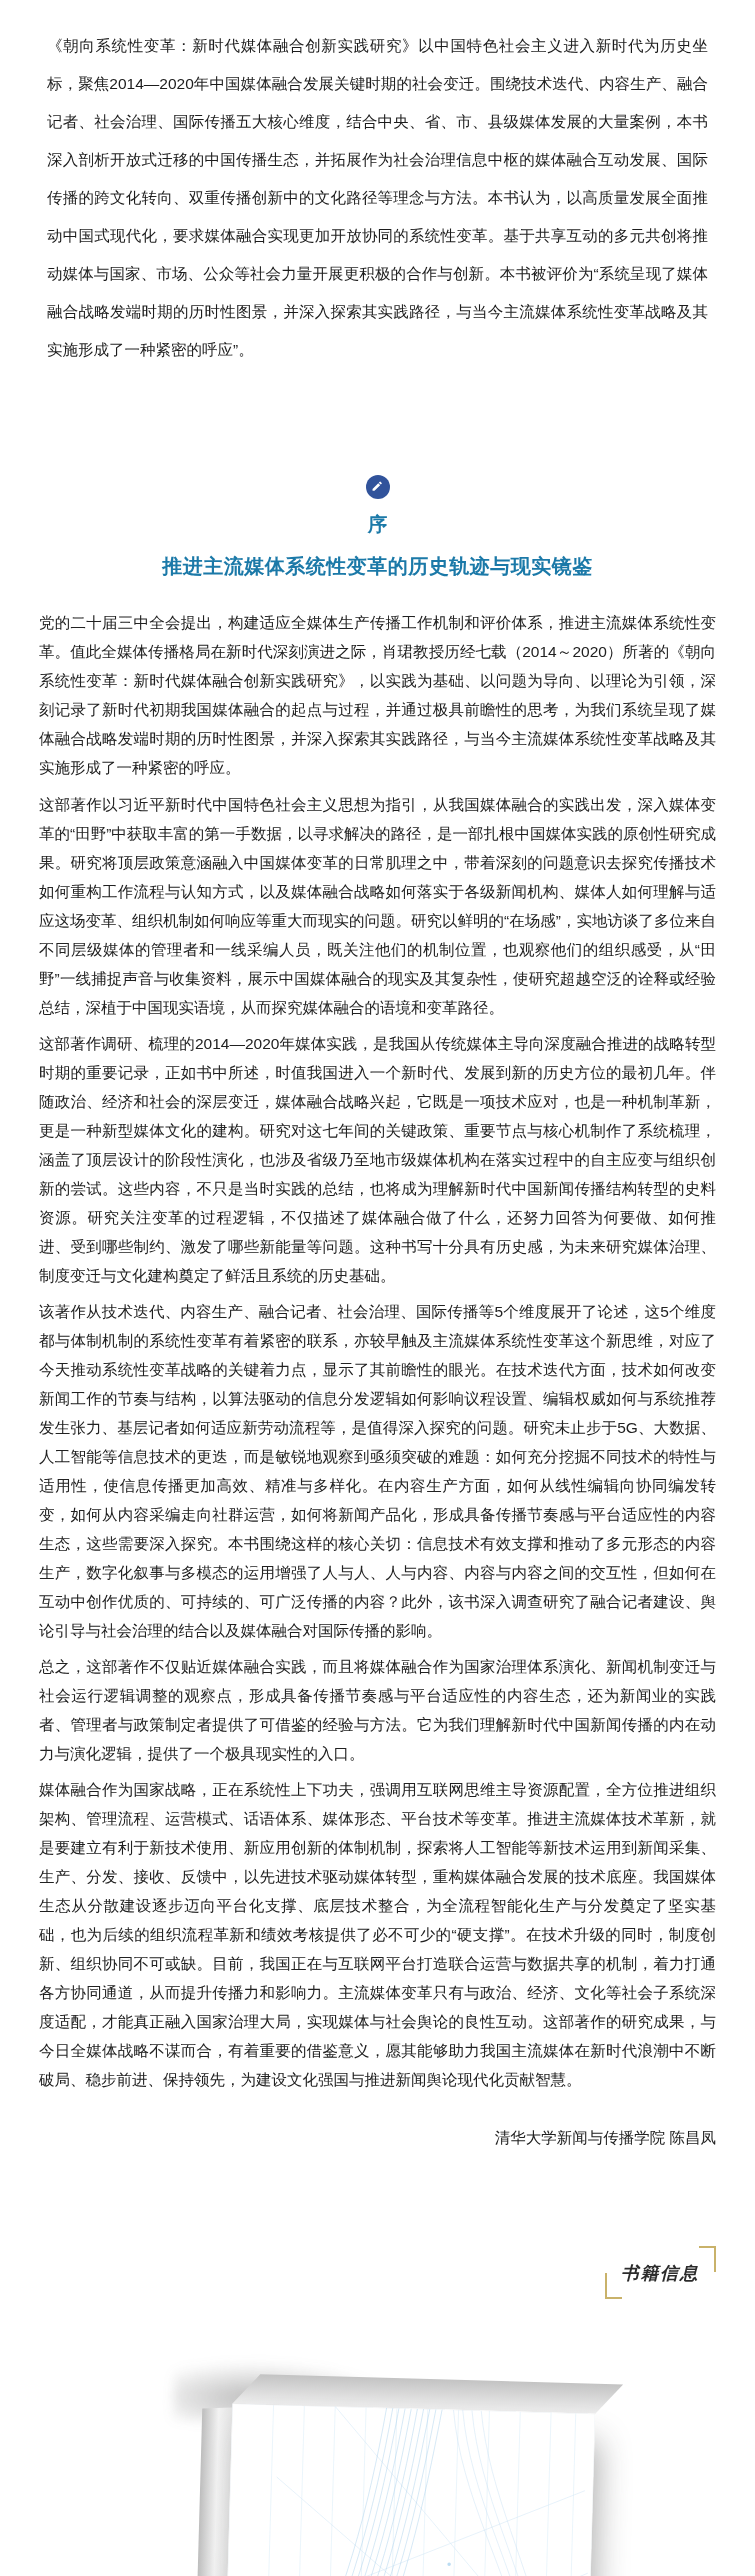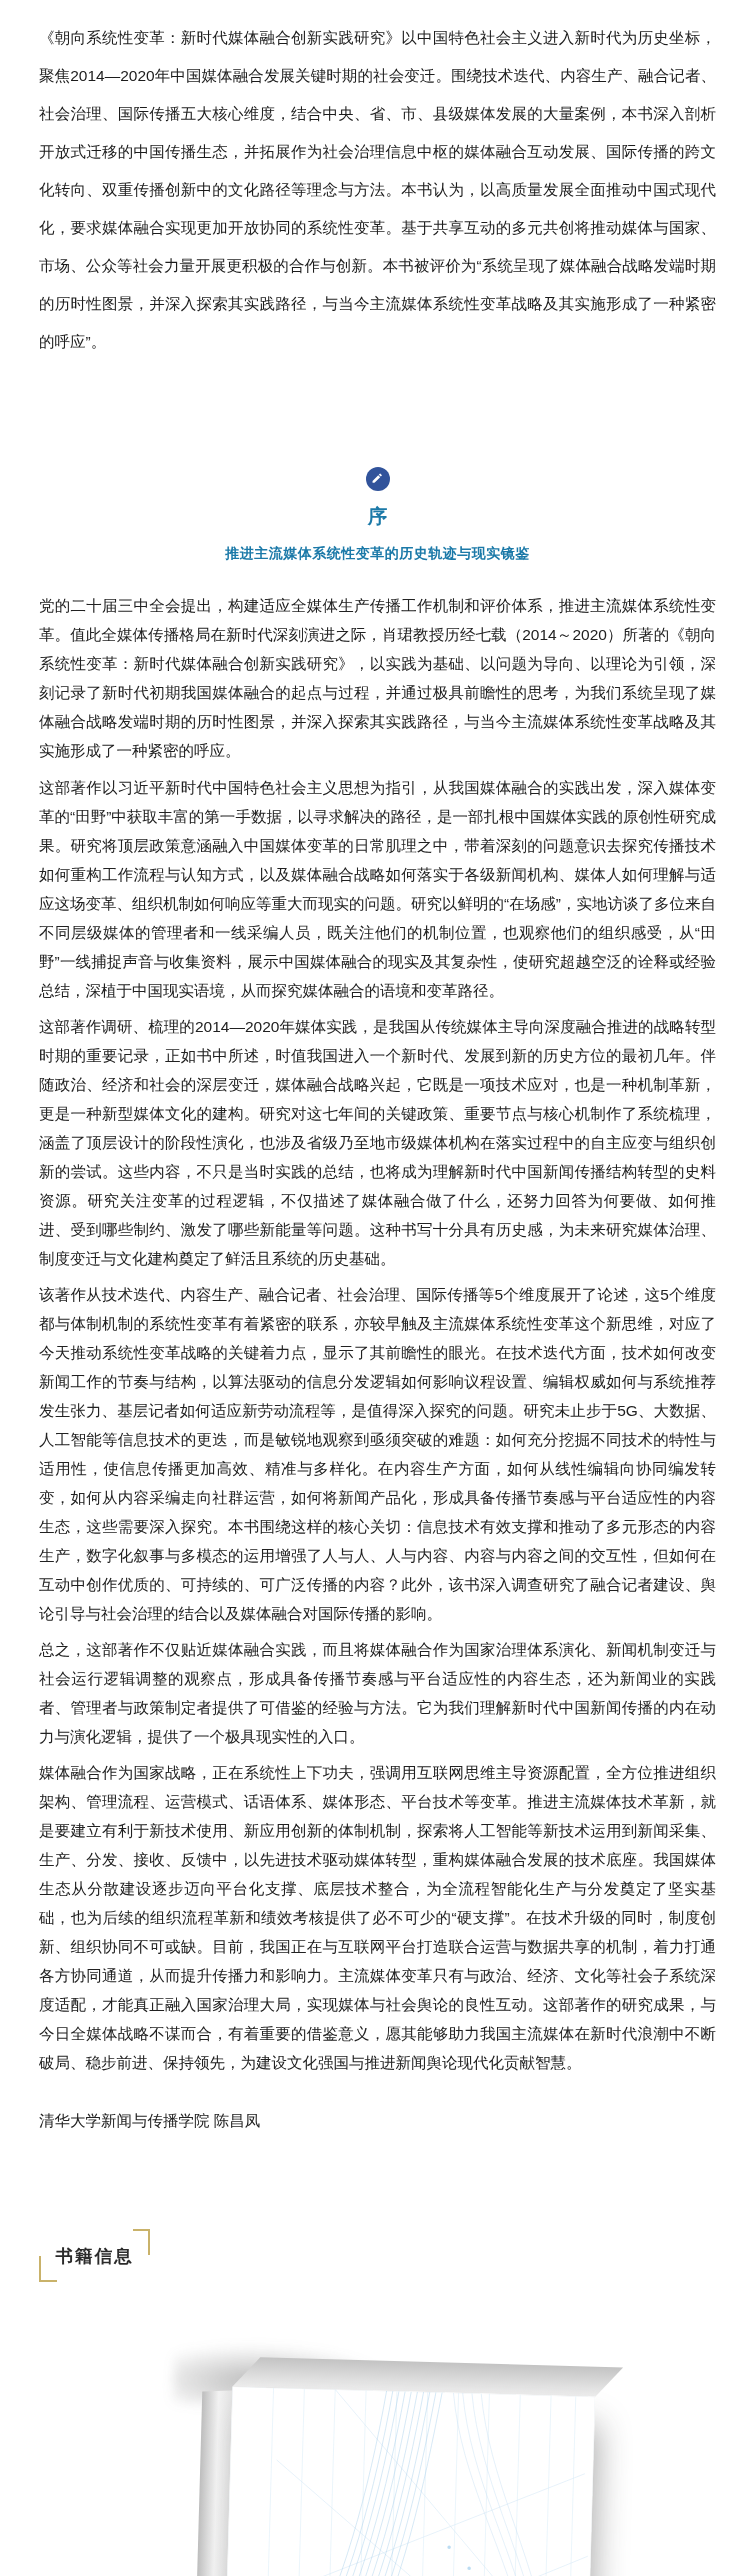--- a/index.html
+++ b/index.html
@@ -3,35 +3,35 @@
 <meta charset="utf-8">
 <style>
   html,body{margin:0;padding:0;}
   body{
     width:755px;min-height:3391px;background:#ffffff;position:relative;
     font-family:"Liberation Sans","DejaVu Sans",sans-serif;color:#262626;
     -webkit-font-smoothing:antialiased;
   }
   .article{padding:18.5px 39px 36px;}
   
-  .intro{font-size:15.5px;line-height:38px;text-align:justify;margin:0;color:#1c1c1c;}
+  .intro{font-size:15.5px;line-height:38px;text-align:justify;margin:8px;color:#1c1c1c;}
   
   .preface-head{text-align:center;margin-top:106px;}
   .pen-badge{width:24px;height:24px;border-radius:50%;background:#31539b;margin:0 auto;
     display:flex;align-items:center;justify-content:center;}
   .pen-badge svg{width:12.4px;height:12.4px;display:block;}
   .preface-label{margin-top:12.4px;font-size:19.6px;font-weight:700;color:#1b79a8;}
-  .preface-title{margin:15.5px 0 0;font-size:14px;font-weight:700;color:#1b79a8;letter-spacing:0.5px;}
+  .preface-title{margin:15.5px 0 0;font-size:20px;font-weight:700;color:#1b79a8;letter-spacing:0.5px;}
   
   .body-text{margin-top:28px;}
   .body-text p{font-size:15.5px;line-height:29px;text-align:justify;margin:0 0 7.2px;color:#212121;}
-  p.signature{text-align:left;margin-top:29px;}
+  p.signature{text-align:right;margin-top:29px;}
   
   .book-info{position:relative;}
-  .info-head-wrap{margin-top:97px;text-align:left;}
+  .info-head-wrap{margin-top:97px;text-align:right;font-style:italic;}
   .info-head{position:relative;display:inline-block;font-size:17.5px;font-weight:700;
     letter-spacing:2.1px;color:#2b2b2b;padding:11.3px 16.5px;}
   .bracket{position:absolute;width:15.5px;height:24px;}
   .bracket.tr{top:-3.1px;right:0;border-top:2.6px solid #c9b26a;border-right:2.6px solid #c9b26a;}
   .bracket.bl{bottom:-3.1px;left:0;border-bottom:2.6px solid #c9b26a;border-left:2.6px solid #c9b26a;}
   
   .book-scene{position:relative;height:623px;margin-top:62px;}
   .book-rot{position:absolute;left:142px;top:15.5px;width:412px;height:598px;transform:rotate(1.6deg);}
   .book-topshadow{position:absolute;left:-15.5px;top:-8.2px;width:222px;height:62px;
     background:radial-gradient(ellipse at 40% 60%,rgba(70,70,70,.38),rgba(0,0,0,0) 70%);filter:blur(5.2px);}

